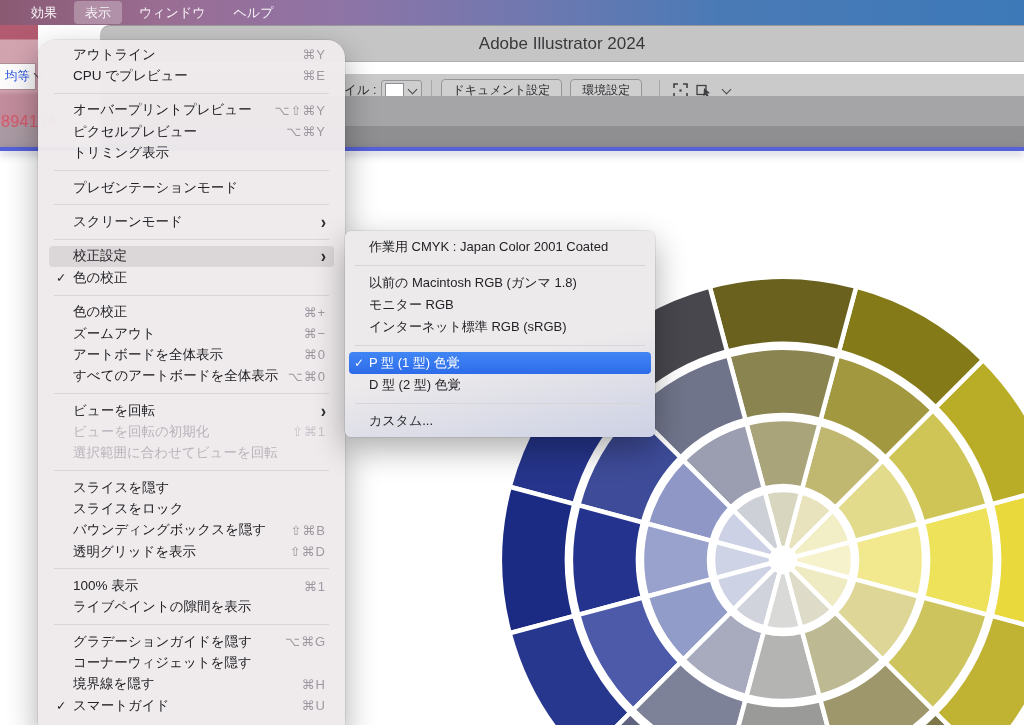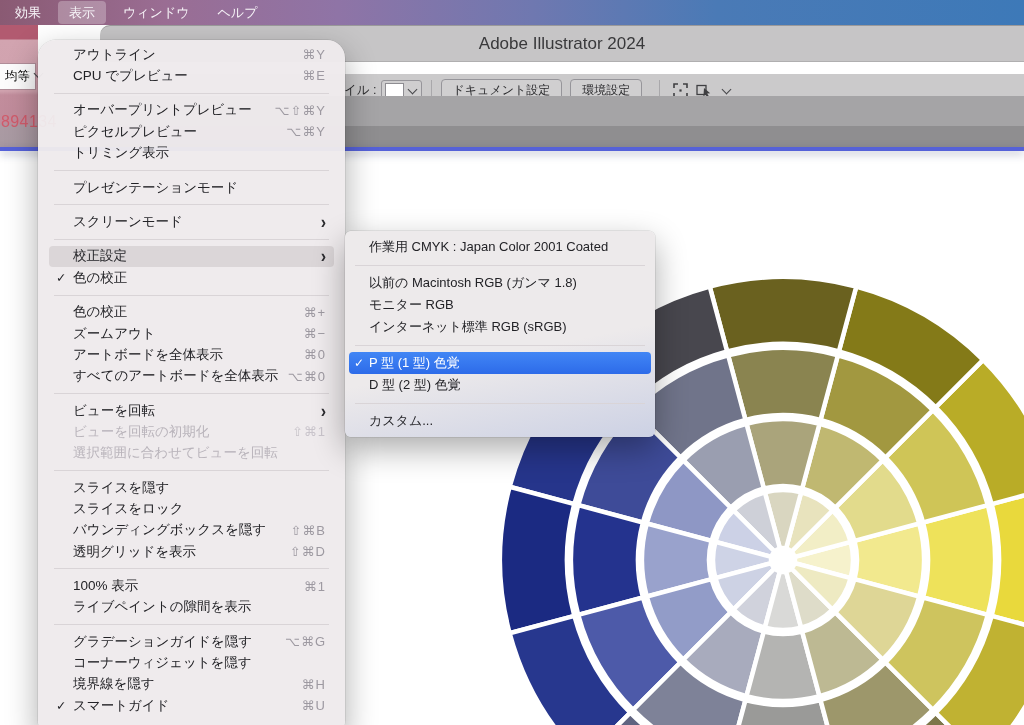--- a/index.html
+++ b/index.html
@@ -30,27 +30,27 @@
   .row2{position:absolute;left:100px;top:126px;width:924px;height:21px;background:#8f8e90;z-index:2}
   .blueline{position:absolute;left:0;top:147px;width:1024px;height:4px;background:#5561d8;z-index:4;
             box-shadow:0 3px 8px rgba(40,45,100,.35)}
 
   
   .pink-strip{position:absolute;left:0;top:25px;width:38px;height:122px;z-index:3;
       background:linear-gradient(180deg,#b25a70 0px,#b25a70 14px,#d2a4b0 15px,#d0a2ae 66px,
                  #c28d9c 70px,#c08b9b 97px,#ab9aa3 101px,#a89aa2 122px)}
   .kinto-field{position:absolute;left:0;top:38px;width:36px;height:27px;background:#fcfbfc;
                border:1px solid #b08d99;border-left:none;display:flex;align-items:center;justify-content:center;
-               font-size:12.5px;color:#000000;box-sizing:border-box}
+               font-size:12.5px;color:#1d4ed8;box-sizing:border-box}
   .pink-chev{position:absolute;left:30px;top:48px}
   .digits{position:absolute;left:1px;top:88px;font-size:16px;color:#d05b6b;letter-spacing:.4px;white-space:nowrap}
 
   
   .menubar{position:absolute;left:0;top:0;width:1024px;height:25px;z-index:50;display:flex;align-items:center;
-     padding-left:4px;gap:6px;box-sizing:border-box;
+     padding-left:20px;gap:6px;box-sizing:border-box;
      background:linear-gradient(90deg,#8a5a73 0%,#9a6d93 16%,#8f74a6 33%,#6f78b0 52%,#4a7ab6 70%,#3d79b8 100%)}
   .mb-item{color:#f7f4f8;font-size:13px;padding:2.5px 11px;border-radius:4px;white-space:nowrap}
   .mb-item.active{background:rgba(255,255,255,.27)}
 
   
   .menu-panel{position:absolute;left:38px;top:40px;width:307px;height:698px;
       background:rgba(238,234,236,.97);border-radius:18px;z-index:10;padding:4px 6px;box-sizing:border-box;
       box-shadow:0 12px 32px rgba(0,0,0,.33),0 0 0 .5px rgba(0,0,0,.14)}
   .submenu-panel{position:absolute;left:345px;top:231px;width:310px;height:206px;
       background:linear-gradient(168deg,#edeaeb 0%,#edeaeb 58%,#ccd1e4 100%);

